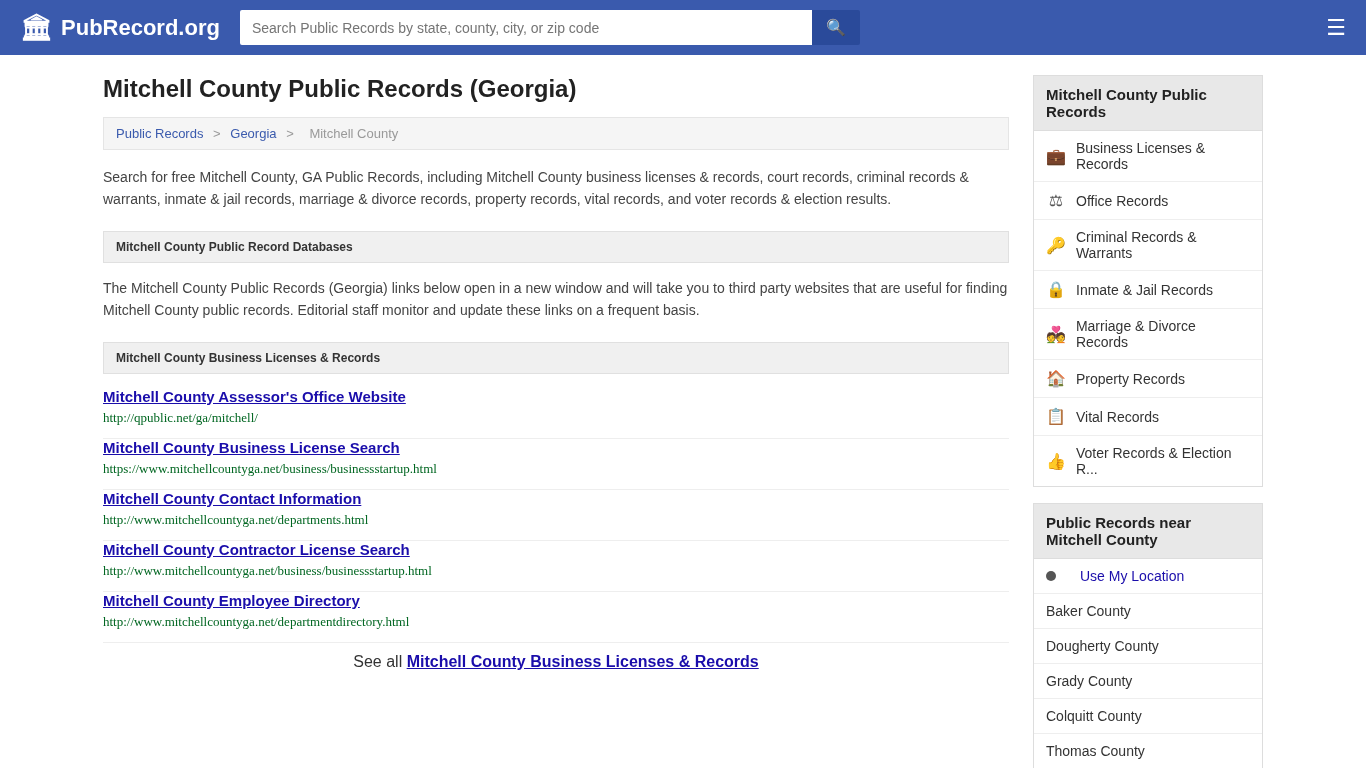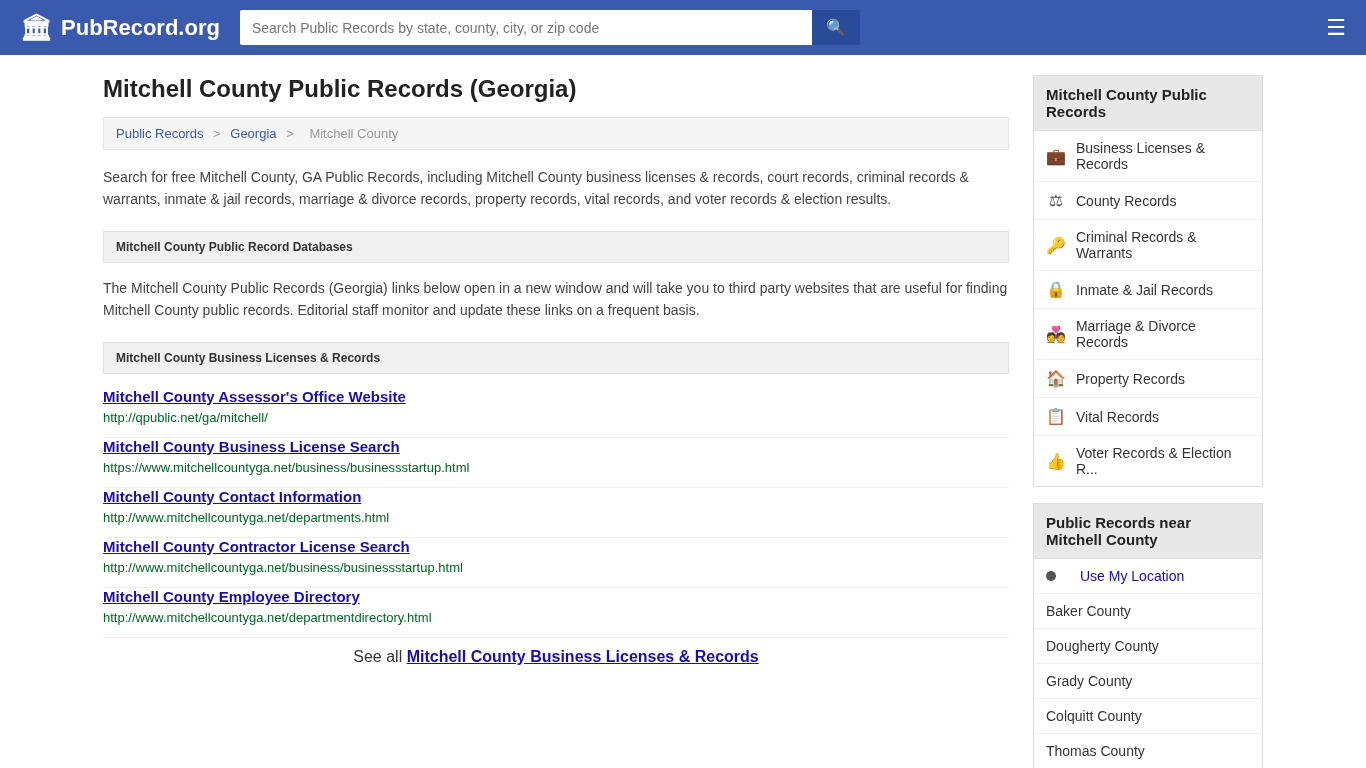--- a/index.html
+++ b/index.html
@@ -128,20 +128,21 @@
       color: #1a0dab;
       text-decoration: underline;
       cursor: pointer;
       display: block;
       margin-bottom: 4px;
     }
     .record-link-url {
       font-size: 13px;
       color: #006621;
       text-decoration: none;
+      font-family: Liberation Serif, serif;
     }
     .see-all {
       font-size: 16px;
       color: #333;
       margin-top: 10px;
       text-align: center;
     }
     .see-all a {
       color: #1a0dab;
       text-decoration: underline;
@@ -297,21 +298,21 @@
   <aside class="sidebar">
 
     <div class="sidebar-box">
       <div class="sidebar-box-header">Mitchell County Public Records</div>
       <div class="sidebar-item">
         <span class="s-icon">💼</span>
         <span>Business Licenses &amp; Records</span>
       </div>
       <div class="sidebar-item">
         <span class="s-icon">⚖</span>
-        <span>County Records</span>
+        <span>Office Records</span>
       </div>
       <div class="sidebar-item">
         <span class="s-icon">🔑</span>
         <span>Criminal Records &amp; Warrants</span>
       </div>
       <div class="sidebar-item">
         <span class="s-icon">🔒</span>
         <span>Inmate &amp; Jail Records</span>
       </div>
       <div class="sidebar-item">

